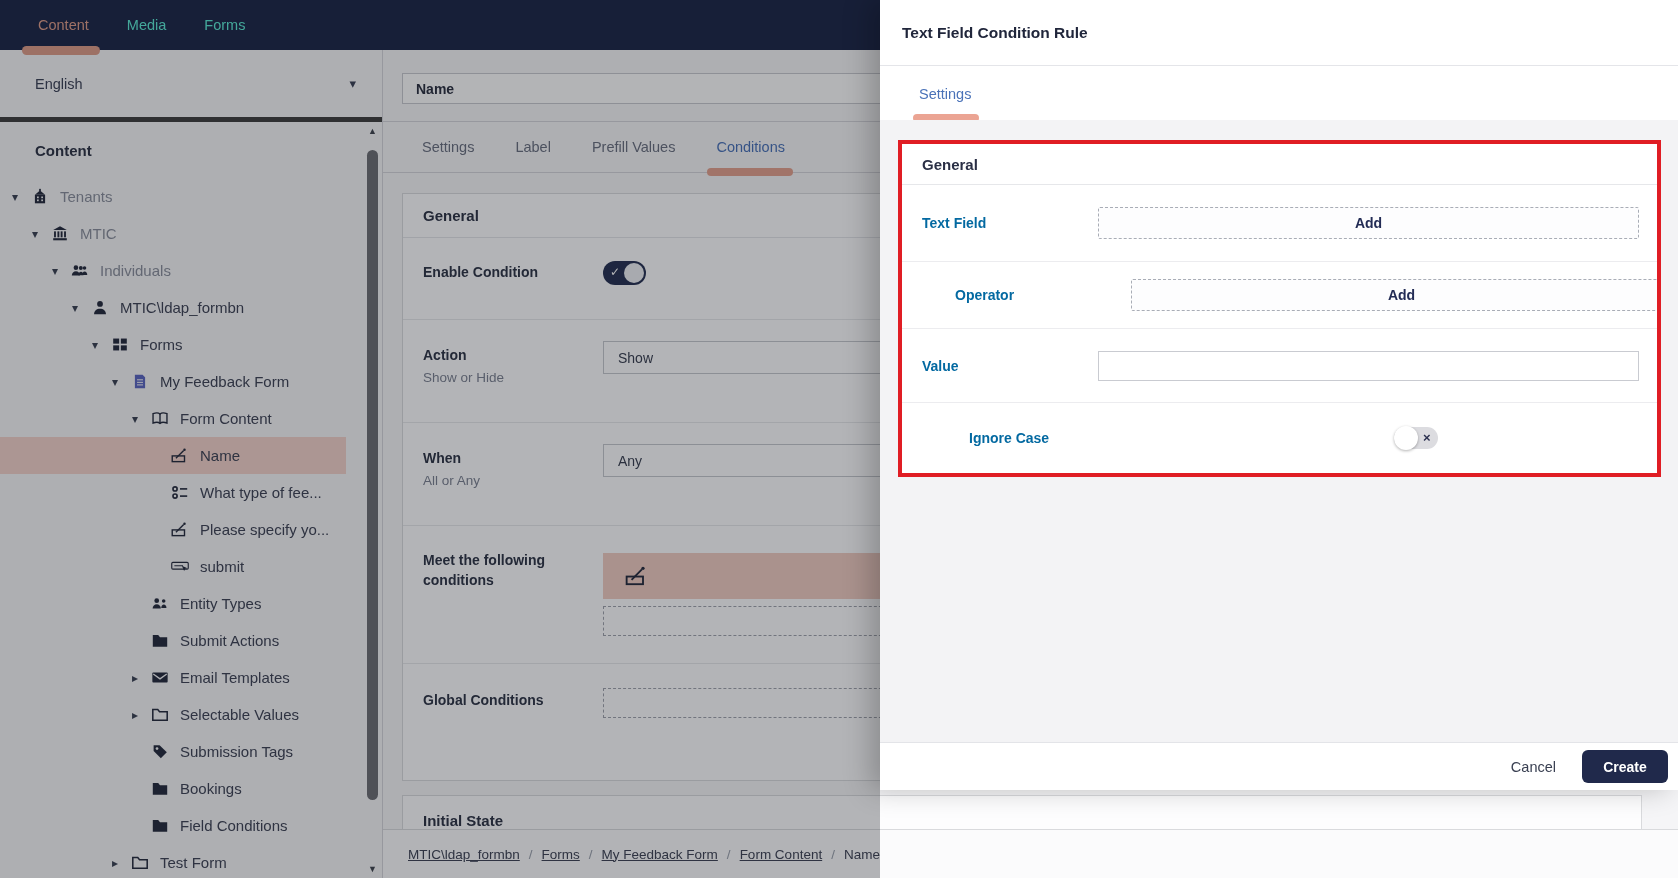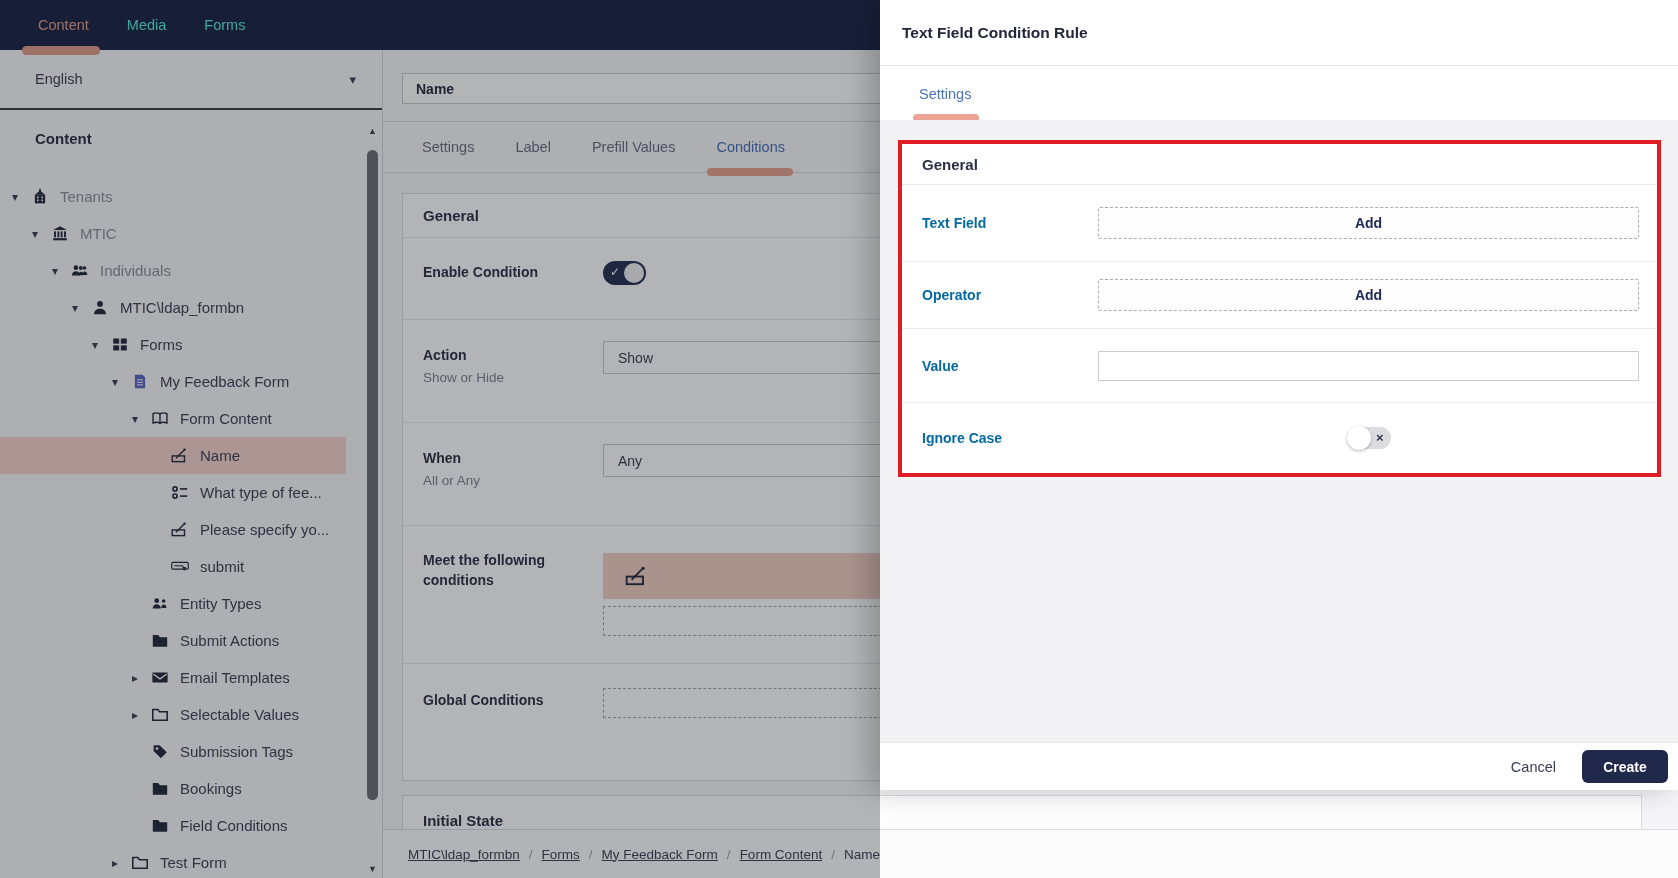--- a/index.html
+++ b/index.html
@@ -9,21 +9,21 @@
 
   
   .nav { position:absolute; left:0; top:0; width:100%; height:50px; background:#1d2848; z-index:5; }
   .nav-tabs { display:flex; align-items:center; height:100%; padding-left:38px; gap:38px; }
   .nav-tab { font-size:14.5px; color:#5eead4; cursor:pointer; }
   .nav-tab.active { color:#df9d8a; }
   .nav-underline { position:absolute; left:22px; top:46px; width:78px; height:9px; border-radius:5px; background:#dd9c89; z-index:6; }
 
   
   .sidebar { position:absolute; left:0; top:50px; width:383px; bottom:0; background:#f5f5f7; border-right:1px solid #d4d5da; z-index:4; }
-  .lang-row { height:60px; border-bottom:2px solid #404040; display:flex; align-items:center; padding:0 26px 0 35px; cursor:pointer; }
+  .lang-row { height:72px; border-bottom:5px solid #404040; display:flex; align-items:center; padding:0 26px 0 35px; cursor:pointer; }
   .lang-row .lbl { font-size:14.5px; color:#3c4257; flex:1; }
   .lang-row .caret { font-size:13px; color:#3c4257; }
   .side-head { margin:20px 0 0 35px; font-size:15px; font-weight:bold; color:#2e3446; }
   .tree { position:absolute; top:128px; left:0; width:346px; }
   .trow { display:flex; align-items:center; height:37px; cursor:pointer; padding-left:calc(12px + var(--lvl) * 20px); }
   .trow.selected { background:#f3d2ca; }
   .tcaret { width:19px; font-size:12px; color:#3c4254; flex:none; }
   .ticon { width:19px; height:18px; flex:none; margin-right:10px; color:#262c3e; display:flex; align-items:center; }
   .ticon svg { width:18px; height:17px; }
   .ticon.blue { color:#5b66c0; }
@@ -85,24 +85,24 @@
   .panel { position:absolute; left:880px; top:0; width:798px; height:790px; background:#ffffff; z-index:60; box-shadow:-10px 0 26px rgba(0,0,0,0.22); }
   .p-title { height:66px; border-bottom:1px solid #e4e5e9; padding:24px 0 0 22px; font-size:15.5px; font-weight:bold; color:#20263b; }
   .p-tabstrip { position:relative; height:54px; background:#fff; }
   .p-tab { position:absolute; left:39px; top:20px; font-size:14.5px; color:#4a72b8; cursor:pointer; }
   .p-tab-pill { position:absolute; left:33px; bottom:-2px; width:66px; height:8px; border-radius:5px; background:#eba493; }
   .p-body { position:absolute; left:0; right:0; top:120px; bottom:48px; background:#f3f3f5; }
 
   .redbox { position:absolute; left:18px; top:20px; width:763px; height:337px; border:4px solid #e01d24; background:#fff; overflow:hidden; }
   .rb-head { height:41px; padding:12px 0 0 20px; font-size:15px; font-weight:600; color:#2a2f45; border-bottom:1px solid #e6e7ea; }
   .prow { display:flex; border-bottom:1px solid #ececef; }
-  .prow:last-child { border-bottom:none; }
+  .prow:last-child { border-bottom:none;margin-left:47px; }
   .pl { width:196px; flex:none; padding-left:20px; display:flex; align-items:center; font-size:14px; font-weight:bold; color:#0369a1; }
   .pc { width:541px; flex:none; display:flex; align-items:center;justify-content:center; }
-  .pr-field { height:77px; } .pr-op { height:67px; } .pr-val { height:74px; } .pr-ign { height:70px; }
+  .pr-field { height:77px; } .pr-op { height:67px;padding-left:33px; } .pr-val { height:74px; } .pr-ign { height:70px; }
 
   .addbox { width:100%; height:32px; border:1px dashed #a9adb6; border-radius:2px; display:flex; align-items:center; justify-content:center; font-size:14px; font-weight:bold; color:#232c55; cursor:pointer; background:#fdfdfe; }
   .pv-input { width:100%; height:30px; border:1px solid #c9cbd1; background:#fff; font-size:14px; color:#2a2f45; padding:0 10px; outline:none; }
   .toggle-off { width:44px; height:22px; border-radius:11px; background:#dcdce0; position:relative; cursor:pointer; }
   .toggle-off .knob { position:absolute; left:0px; top:-1px; width:24px; height:24px; border-radius:50%; background:#fff; box-shadow:0 1px 3px rgba(0,0,0,0.3); }
   .toggle-off .xmark { position:absolute; right:7px; top:3px; font-size:13px; font-weight:bold; color:#2c3150; line-height:16px; }
 
   .p-footer { position:absolute; left:0; right:0; bottom:0; height:48px; background:#fff; border-top:1px solid #e3e4e8; display:flex; align-items:center; justify-content:flex-end; }
   .cancel-btn { font-size:14.5px; color:#3a4052; cursor:pointer; margin-right:26px; }
   .create-btn { width:86px; height:33px; margin-right:10px; border-radius:6px; background:#20294b; color:#fff; font-size:14px; font-weight:bold; border:none; cursor:pointer; display:flex; align-items:center; justify-content:center; }

